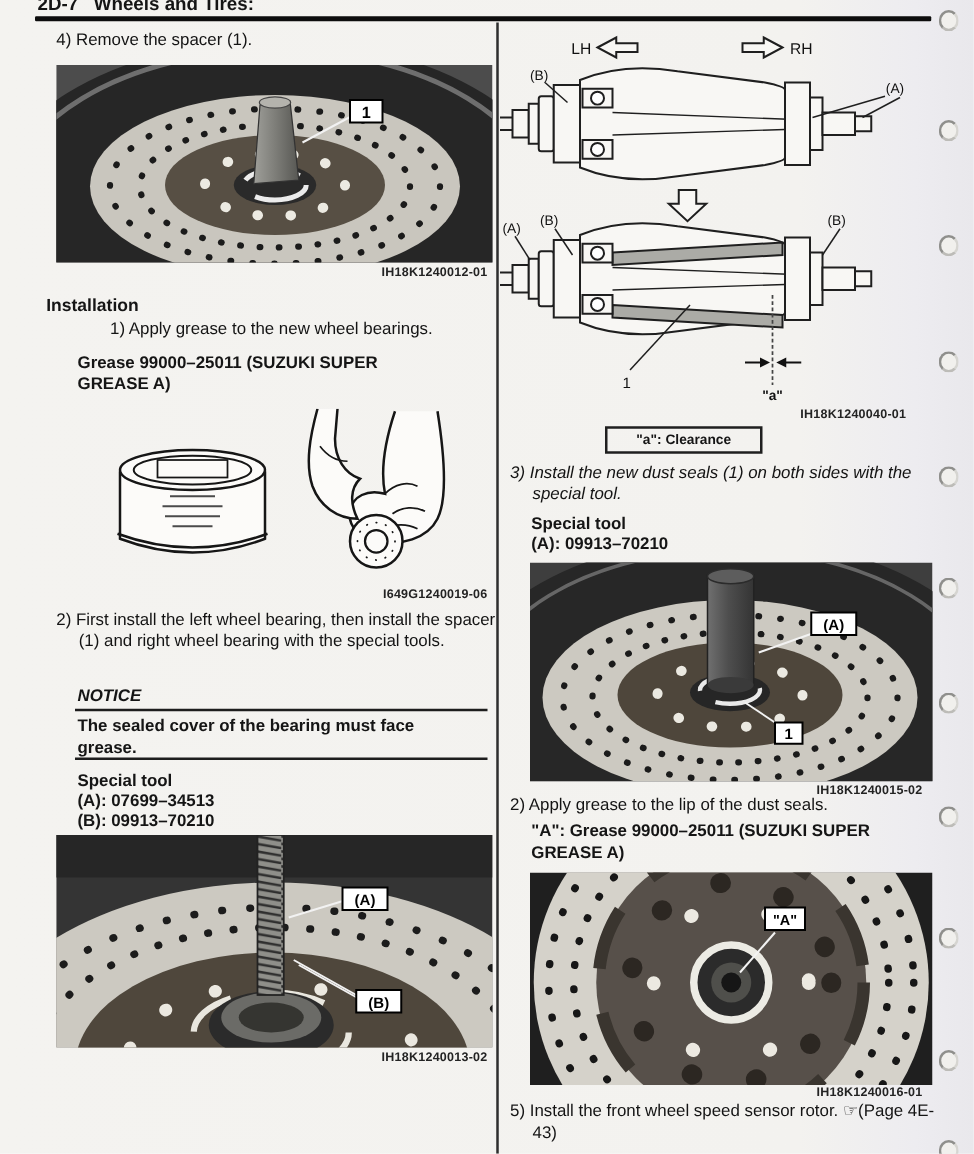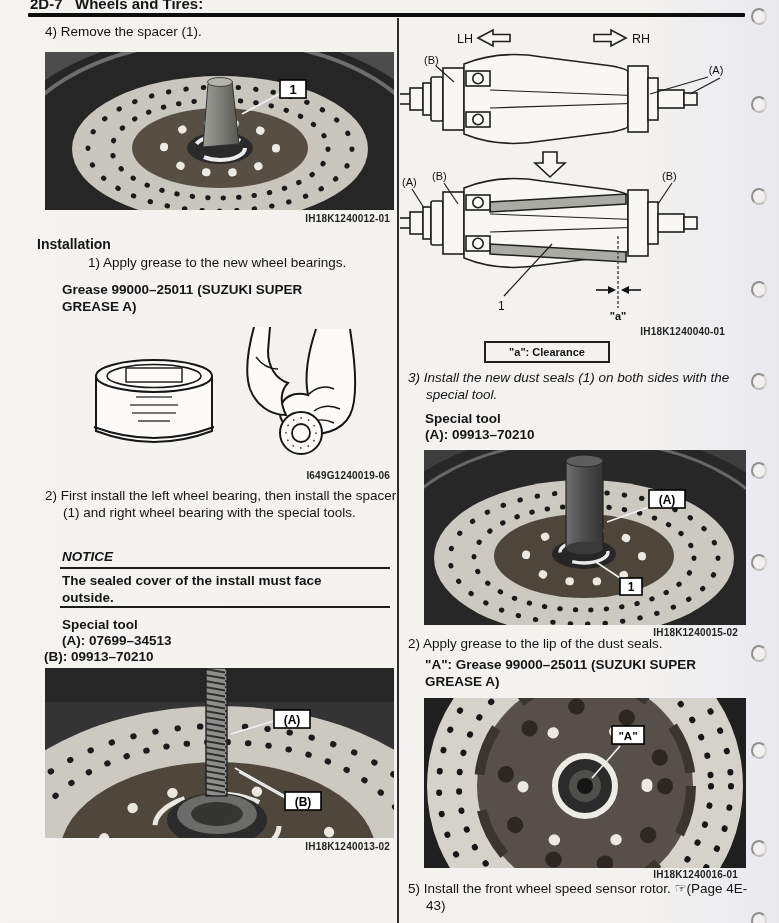--- a/index.html
+++ b/index.html
@@ -99,25 +99,25 @@
 
   <circle cx="243" cy="106" r="21" fill="#fcfbf9" stroke="#161616" stroke-width="2"></circle>
   <circle cx="243" cy="106" r="15" fill="none" stroke="#161616" stroke-width="1.4" stroke-linecap="round" stroke-dasharray="0.4 7.4"></circle>
   <circle cx="243" cy="106" r="9" fill="none" stroke="#161616" stroke-width="1.8"></circle>
 </svg>
 <div class="abs caption" style="left:230px;top:470px;width:160px;">I649G1240019-06</div>
 
 <div class="abs step" style="left:45px;top:488px;width:336px;">2) First install the left wheel bearing, then install the spacer (1) and right wheel bearing with the special tools.</div>
 <div class="abs notice" style="left:62px;top:549px;">NOTICE</div>
 <div class="abs rule" style="left:60px;top:567px;width:330px;"></div>
-<div class="abs spec" style="left:62px;top:572px;width:300px;">The sealed cover of the install must face outside.</div>
+<div class="abs spec" style="left:62px;top:572px;width:300px;">The sealed cover of the bearing must face grease.</div>
 <div class="abs rule" style="left:60px;top:606px;width:330px;"></div>
 <div class="abs spec" style="left:62px;top:616px;">Special tool</div>
 <div class="abs spec" style="left:62px;top:632px;">(A):  07699–34513</div>
-<div class="abs spec" style="left:44px;top:648px;">(B):  09913–70210</div>
+<div class="abs spec" style="left:62px;top:648px;">(B):  09913–70210</div>
 
 <svg class="abs" style="left:45px;top:668px;" width="349" height="170" viewBox="0 0 349 170">
   <defs>
     <pattern id="thr" width="20" height="6" patternUnits="userSpaceOnUse">
       <rect width="20" height="6" fill="#8f8f8a"></rect>
       <line x1="0" y1="1" x2="20" y2="4.5" stroke="#2e2e2e" stroke-width="2"></line>
     </pattern>
   </defs>
   <rect width="349" height="170" fill="#343434"></rect>
   <rect width="349" height="34" fill="#262626"></rect>

